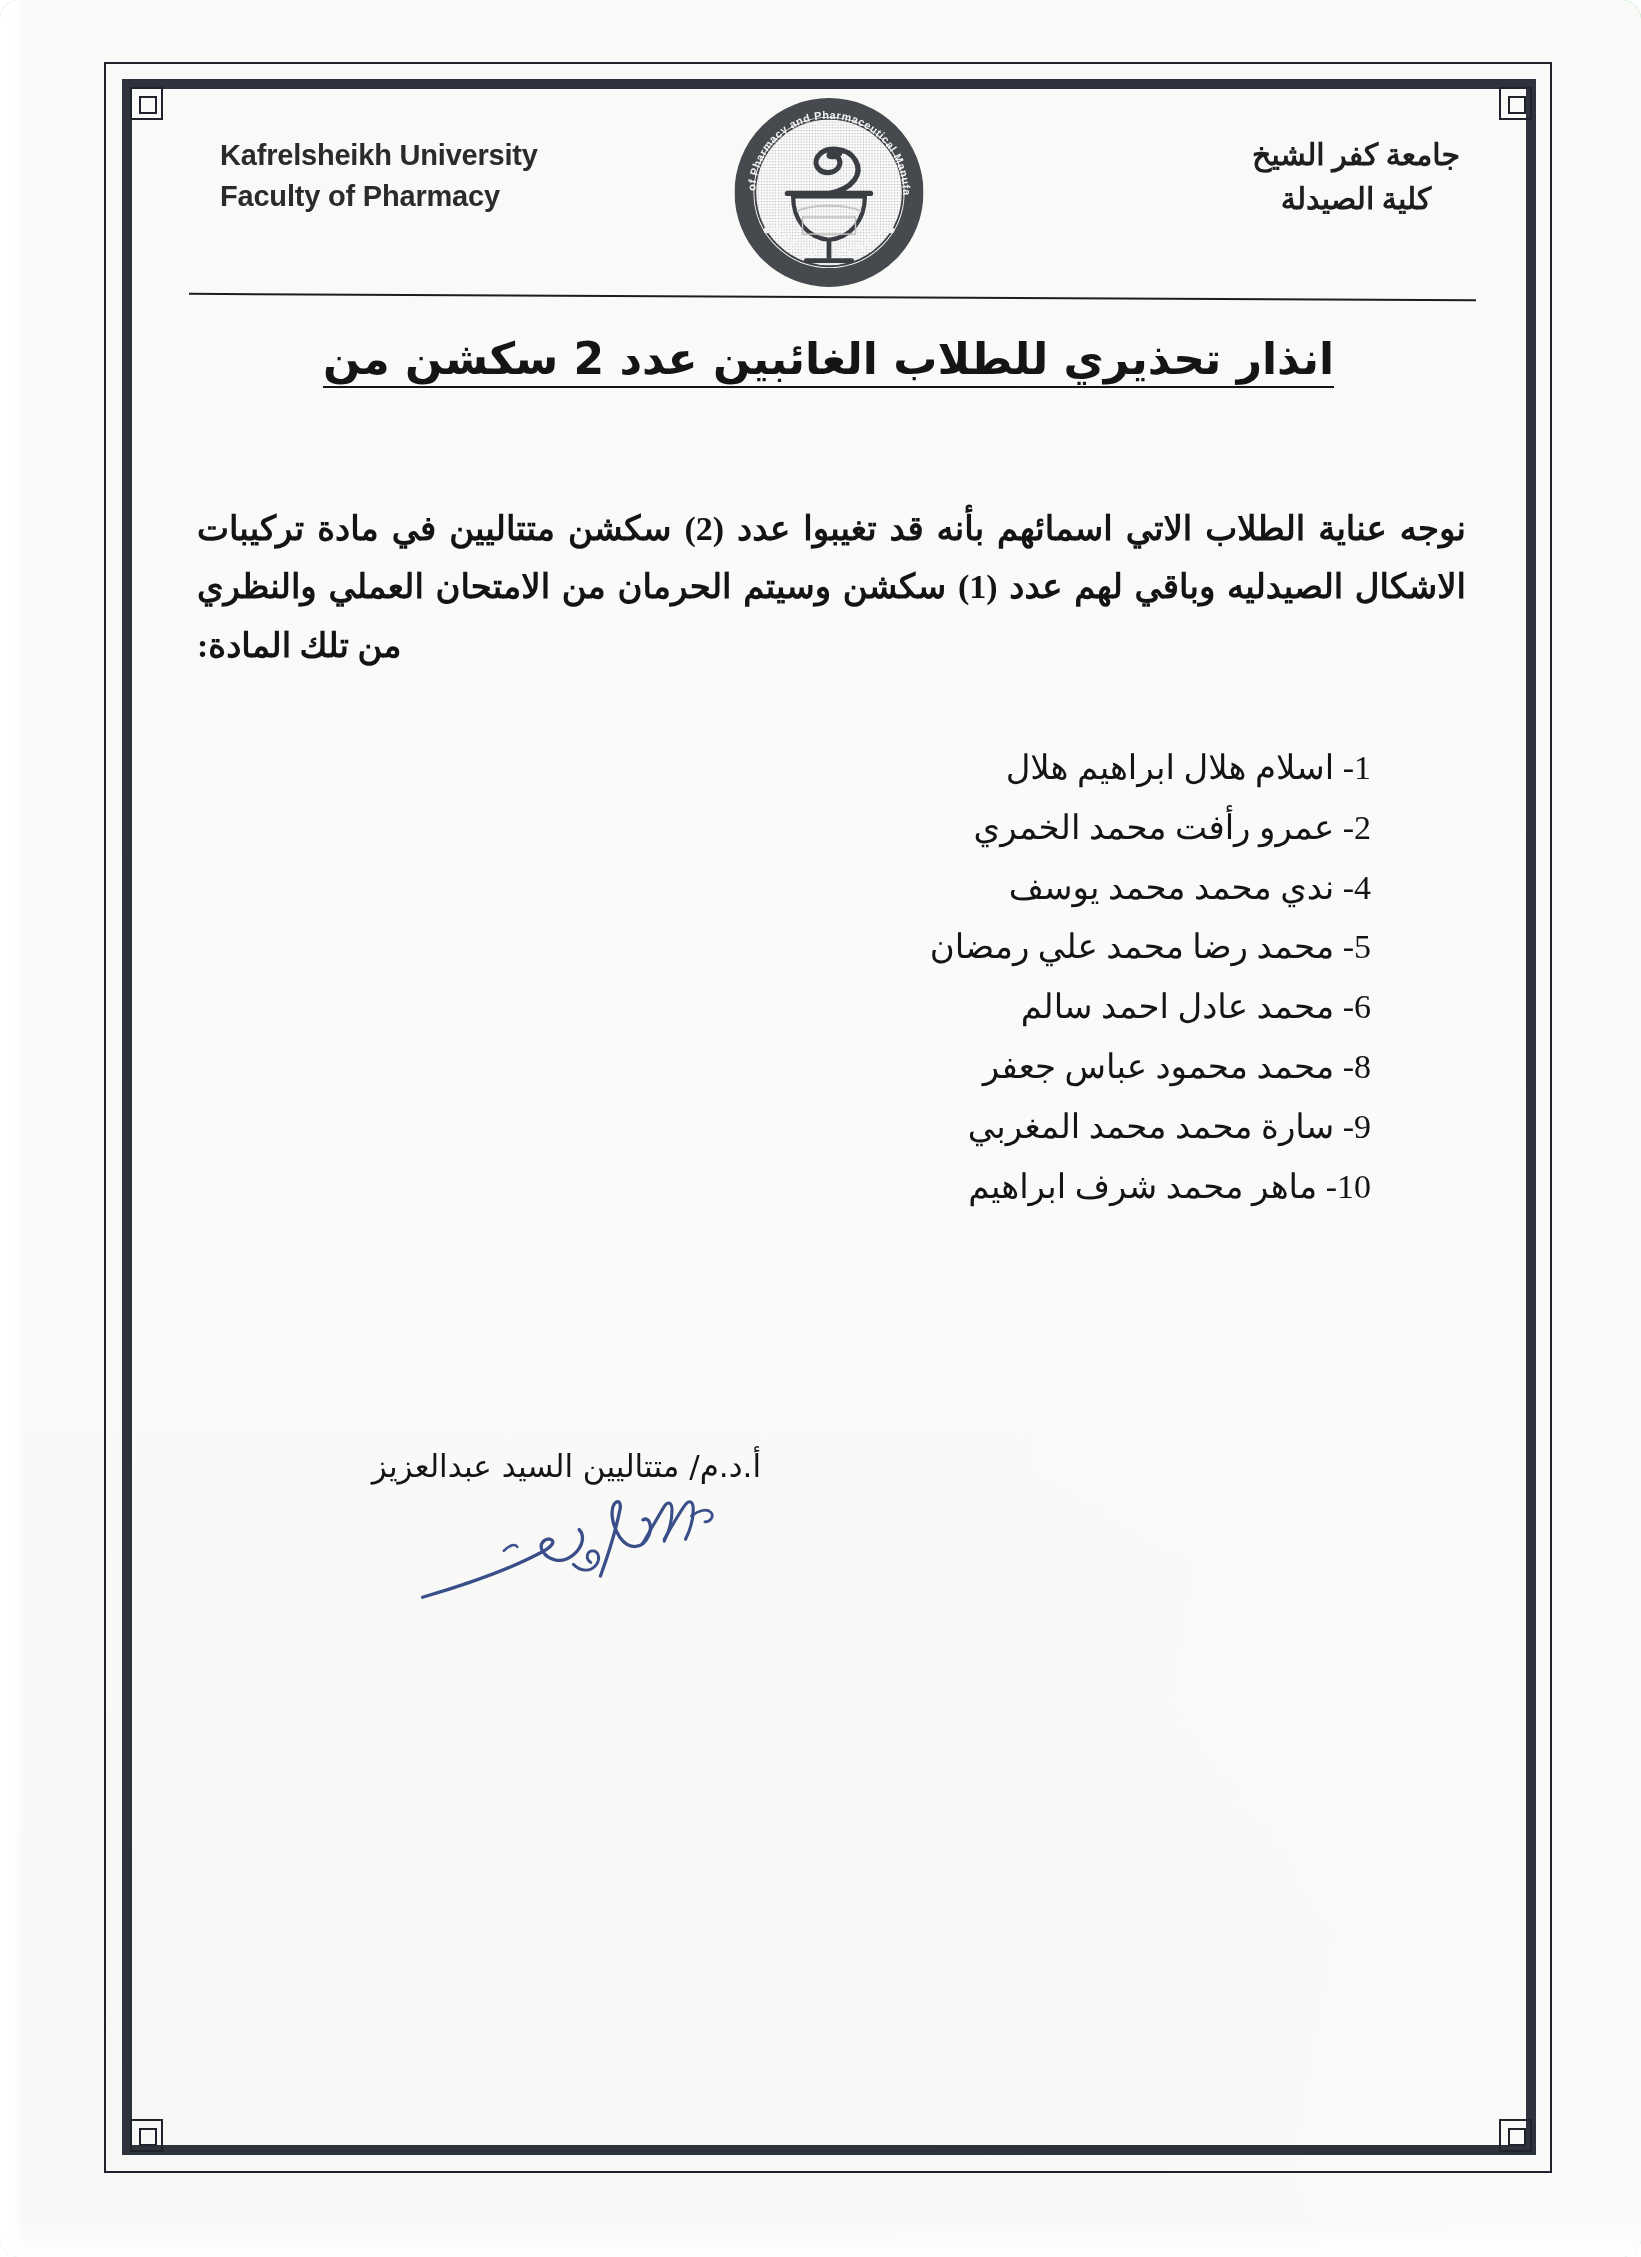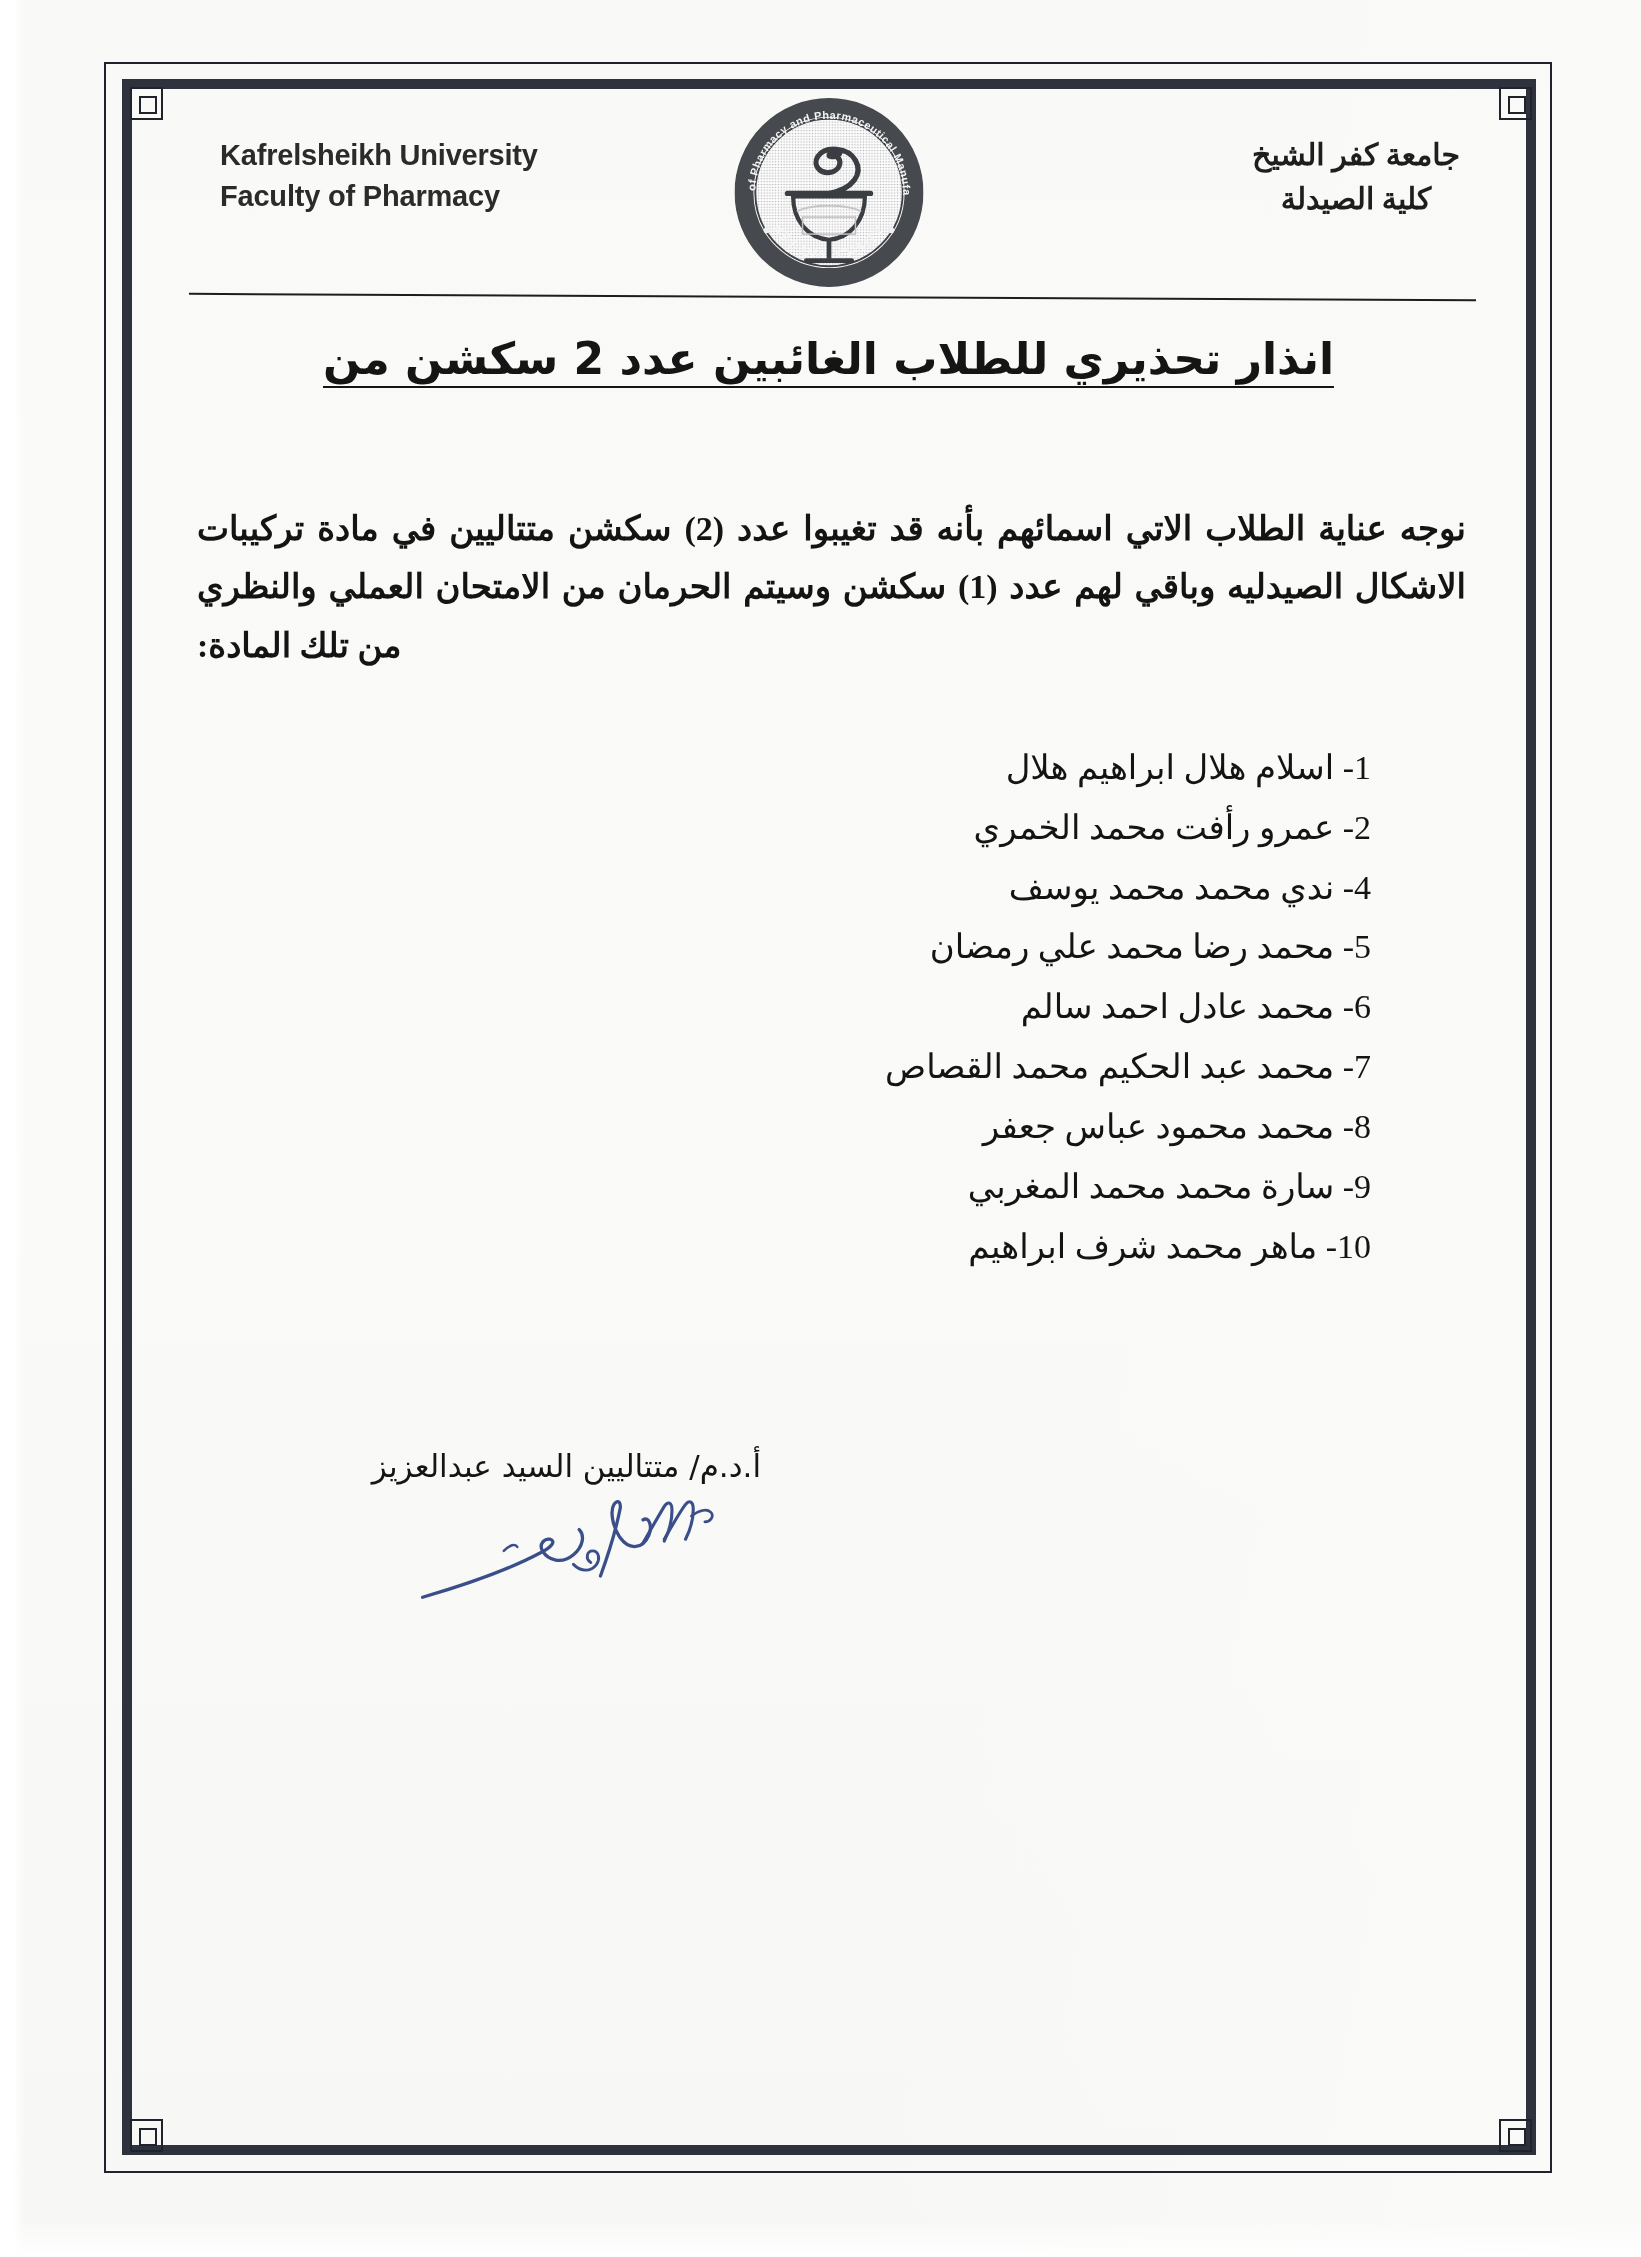--- a/index.html
+++ b/index.html
@@ -8,20 +8,21 @@
     padding: 0;
     background: #ffffff;
   }
   .page {
     position: relative;
     width: 1641px;
     height: 2257px;
     background: #22c55e;
     overflow: hidden;
     font-family: "Liberation Serif", "DejaVu Serif", serif;
+    border-radius: 19px;
   }
   
   .paper-tint {
     position: absolute;
     inset: 0;
     background:
       linear-gradient(100deg, rgba(255,255,255,0) 60%, rgba(250,250,248,1) 97%),
       linear-gradient(180deg, #f9f9f7 0%, #fafaf8 45%, #f7f7f5 100%);
     pointer-events: none;
   }
@@ -306,21 +307,20 @@
     <div class="para">
       <p>نوجه عناية الطلاب الاتي اسمائهم بأنه قد تغيبوا عدد (2) سكشن متتاليين في مادة تركيبات الاشكال الصيدليه وباقي لهم عدد (1) سكشن وسيتم الحرمان من الامتحان العملي والنظري من تلك المادة:</p>
     </div>
 
     <ul class="names" id="names-list">
         <li><span>1</span>- <span>اسلام هلال ابراهيم هلال</span></li>
         <li><span>2</span>- <span>عمرو رأفت محمد الخمري</span></li>
         <li><span>4</span>- <span>ندي محمد محمد يوسف</span></li>
         <li><span>5</span>- <span>محمد رضا محمد علي رمضان</span></li>
         <li><span>6</span>- <span>محمد عادل احمد سالم</span></li>
-        <li><span>7</span>- <span>محمد عبد الحكيم محمد القصاص</span></li>
         <li><span>8</span>- <span>محمد محمود عباس جعفر</span></li>
         <li><span>9</span>- <span>سارة محمد محمد المغربي</span></li>
         <li><span>10</span>- <span>ماهر محمد شرف ابراهيم</span></li>
       </ul>
 
     <div class="sign-block">
       <div class="sign-name">أ.د.م/ متتاليين السيد عبدالعزيز</div>
       <div class="sign-mark">
         <svg viewBox="0 0 330 130" width="319" height="126" aria-hidden="true">
           <g fill="none" stroke="#3a4f8a" stroke-linecap="round" stroke-linejoin="round">

